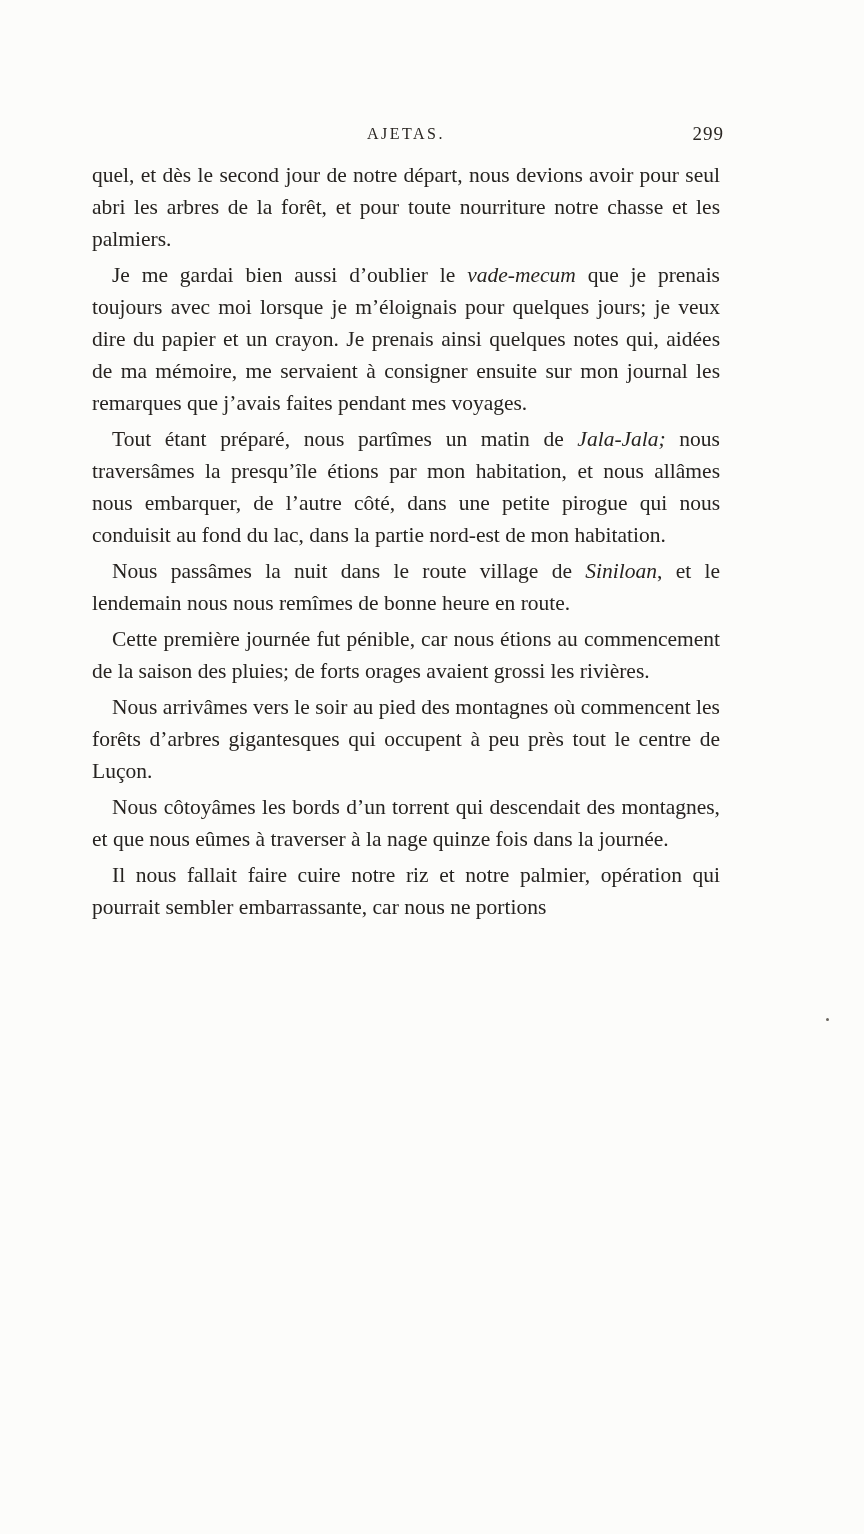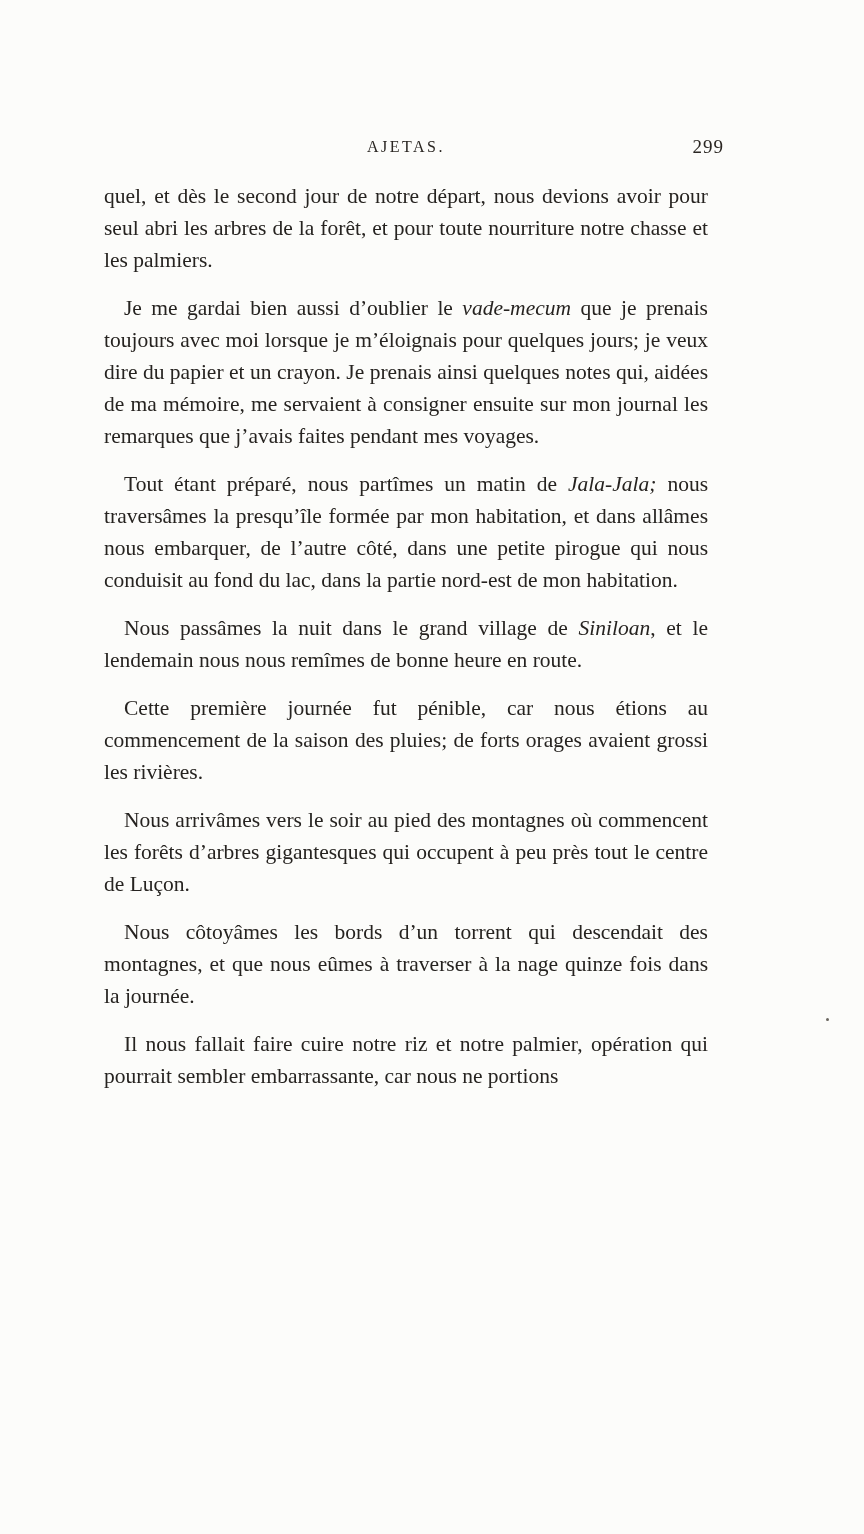--- a/index.html
+++ b/index.html
@@ -13,21 +13,21 @@
     height: 1534px;
     margin: 0 auto;
     background: #fcfcfa;
     color: #262320;
     font-family: "Liberation Serif", "DejaVu Serif", serif;
     overflow: hidden;
     box-sizing: border-box;
   }
   .content {
     position: absolute;
-    top: 138px;
+    top: 125px;
     left: 88px;
     width: 636px;
   }
   .header-row {
     position: relative;
     height: 26px;
     margin-bottom: 8px;
   }
   .running-header {
     display: block;
@@ -44,21 +44,21 @@
     letter-spacing: 1px;
     color: #2a2622;
     text-align: right;
   }
   .body-text {
     font-size: 21.5px;
     line-height: 32px;
     text-align: justify;
   }
   .body-text p.para {
-    margin: 16px;
+    margin: 4px;
     padding: 0;
   }
   .body-text p.para.indent {
     text-indent: 20px;
   }
   .body-text em {
     font-style: italic;
   }
   .scan-speck {
     position: absolute;
@@ -74,22 +74,22 @@
 
 <div class="page">
   <div class="content">
     <div class="header-row">
       <span class="running-header">AJETAS.</span>
       <span class="page-number">299</span>
     </div>
     <div class="body-text">
         <p class="para"><span>quel, et dès le second jour de notre départ, nous devions avoir pour seul abri les arbres de la forêt, et pour toute nourriture notre chasse et les palmiers.</span></p>
         <p class="para indent"><span>Je me gardai bien aussi d’oublier le </span><em>vade-mecum</em><span> que je prenais toujours avec moi lorsque je m’éloignais pour quelques jours; je veux dire du papier et un crayon. Je prenais ainsi quelques notes qui, aidées de ma mémoire, me servaient à consigner ensuite sur mon journal les remarques que j’avais faites pendant mes voyages.</span></p>
-        <p class="para indent"><span>Tout étant préparé, nous partîmes un matin de </span><em>Jala-Jala;</em><span> nous traversâmes la presqu’île formée par mon habitation, et dans allâmes nous embarquer, de l’autre côté, dans une petite pirogue qui nous conduisit au fond du lac, dans la partie nord-est de mon habitation.</span></p>
-        <p class="para indent"><span>Nous passâmes la nuit dans le grand village de </span><em>Siniloan</em><span>, et le lendemain nous nous remîmes de bonne heure en route.</span></p>
+        <p class="para indent"><span>Tout étant préparé, nous partîmes un matin de </span><em>Jala-Jala;</em><span> nous traversâmes la presqu’île étions par mon habitation, et nous allâmes nous embarquer, de l’autre côté, dans une petite pirogue qui nous conduisit au fond du lac, dans la partie nord-est de mon habitation.</span></p>
+        <p class="para indent"><span>Nous passâmes la nuit dans le route village de </span><em>Siniloan</em><span>, et le lendemain nous nous remîmes de bonne heure en route.</span></p>
         <p class="para indent"><span>Cette première journée fut pénible, car nous étions au commencement de la saison des pluies; de forts orages avaient grossi les rivières.</span></p>
         <p class="para indent"><span>Nous arrivâmes vers le soir au pied des montagnes où commencent les forêts d’arbres gigantesques qui occupent à peu près tout le centre de Luçon.</span></p>
         <p class="para indent"><span>Nous côtoyâmes les bords d’un torrent qui descendait des montagnes, et que nous eûmes à traverser à la nage quinze fois dans la journée.</span></p>
         <p class="para indent"><span>Il nous fallait faire cuire notre riz et notre palmier, opération qui pourrait sembler embarrassante, car nous ne portions</span></p>
       </div>
   </div>
   <span class="scan-speck speck-1"></span>
 </div>
 
 </body></html>

